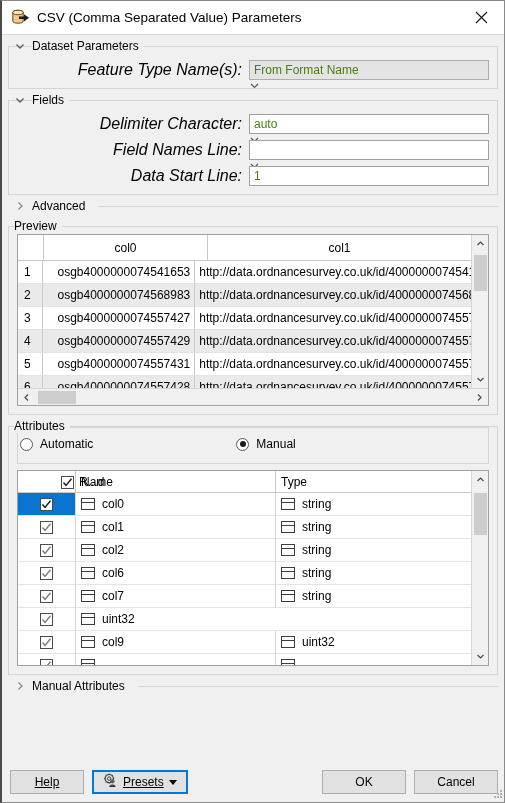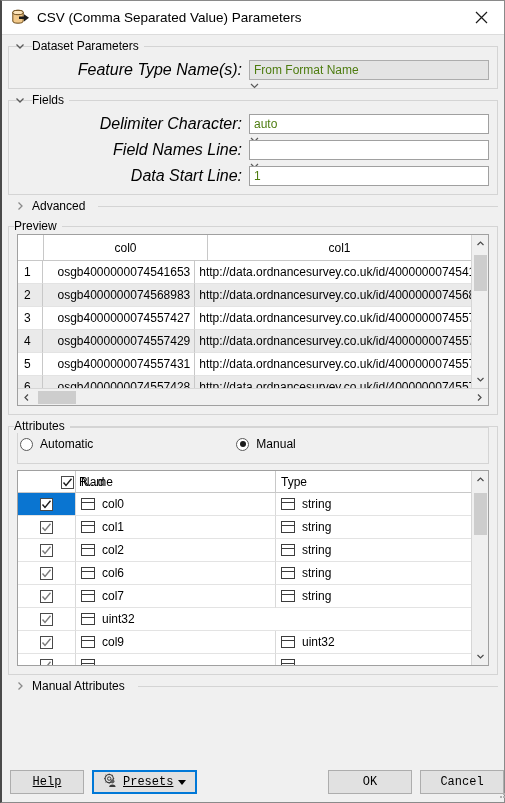--- a/index.html
+++ b/index.html
@@ -178,21 +178,21 @@
   }
   .cb svg { display:block; }
   .cb.gray svg { color:#7b7b7b; }
   .listicon {
     width:14px; height:12px; border:1px solid #3c3c3c; background:#fff; flex:0 0 auto;
     position:relative;
   }
   .listicon::after { content:""; position:absolute; left:0; right:0; top:3px; height:1px; background:#3c3c3c; }
 
   
-  .bottom { flex:0 0 auto; padding:0 0 8px 8px;font-family:Liberation Mono, monospace; }
+  .bottom { flex:0 0 auto; padding:0 6px 8px 8px; }
   .btnbar { display:flex; align-items:center; gap:8px; padding-top:6px; position:relative; }
   .btn {
     height:24px; min-width:74px;
     border:1px solid #adadad; background:#e1e1e1;
     display:flex; align-items:center; justify-content:center;
     font-size:12px; color:#000; padding:0 10px;
     cursor:default;
   }
   .btn.focus { border:2px solid #0078d7; padding:0 9px; }
   .btn .ul { text-decoration:underline; }

